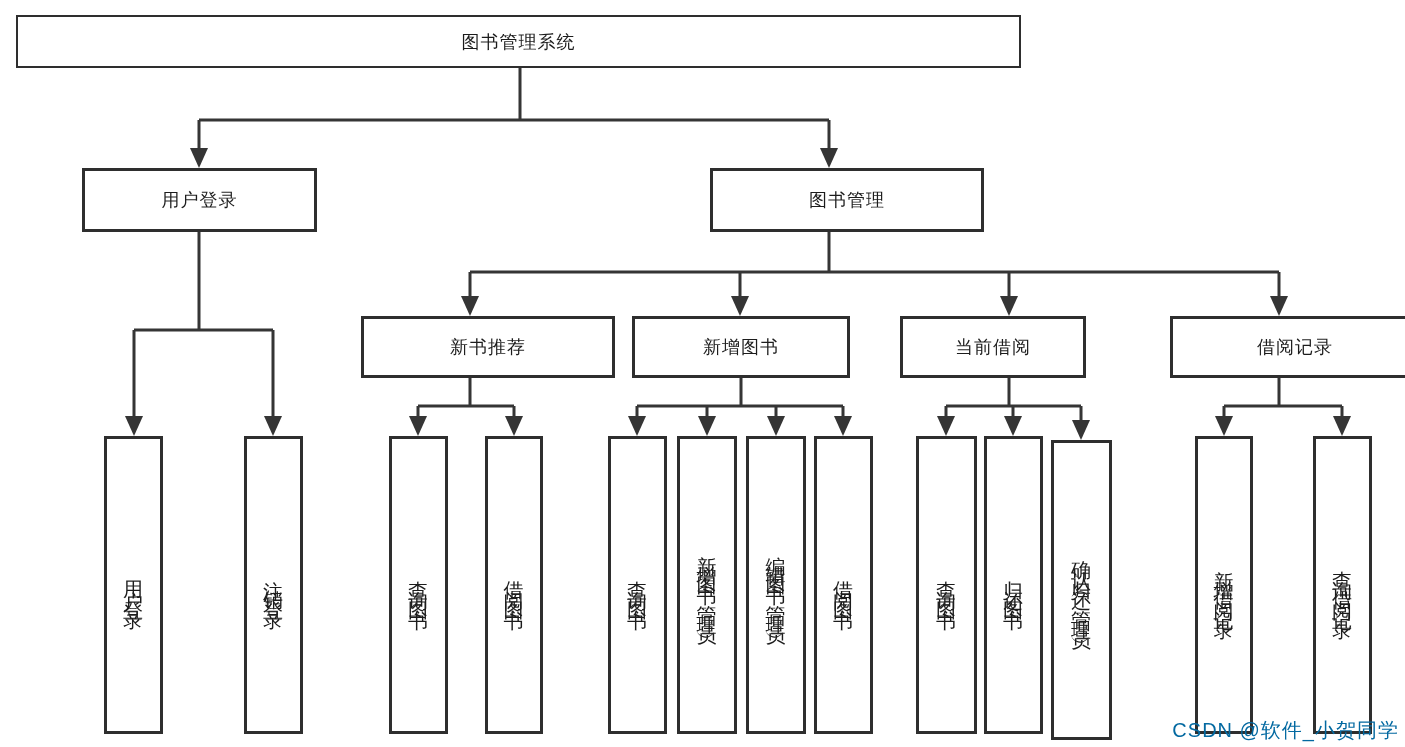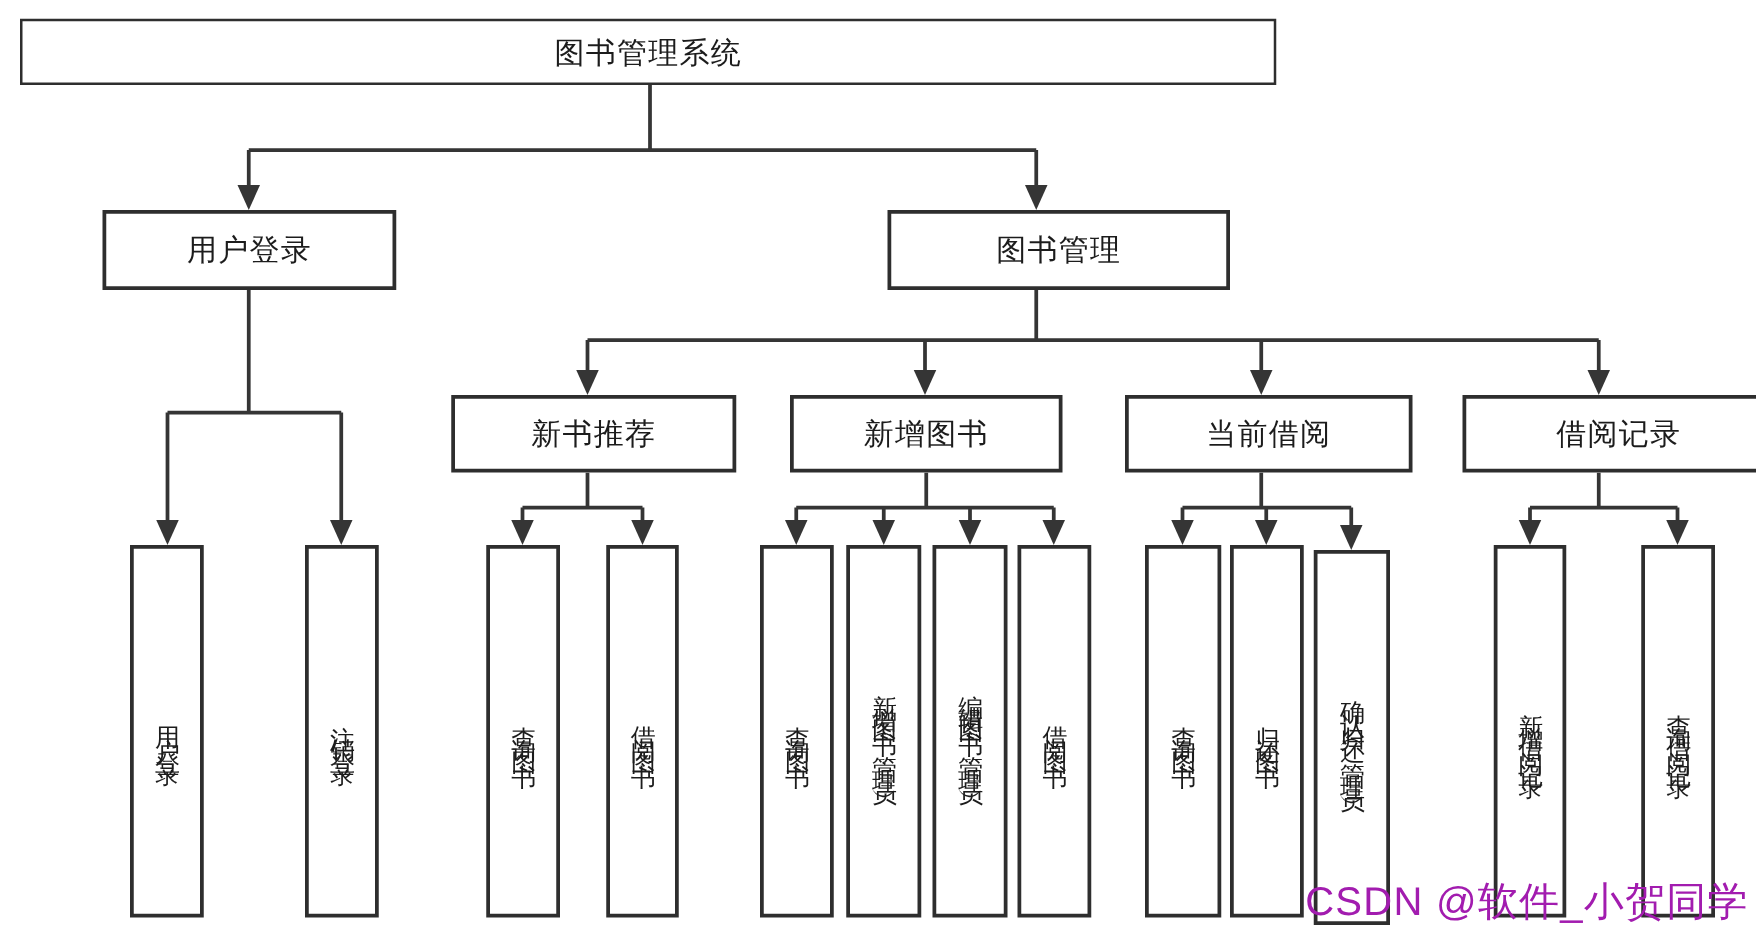--- a/index.html
+++ b/index.html
@@ -17,21 +17,21 @@
     left: 0; top: 0;
     width: 1405px; height: 747px;
   }
   .hbox {
     position: absolute;
     background: #ffffff;
     border: 3px solid #2e2e2e;
     display: flex;
     align-items: center;
     justify-content: center;
-    font-size: 24px;
+    font-size: 18px;
     letter-spacing: 1px;
     box-sizing: border-box;
     z-index: 2;
   }
   .root {
     border-width: 2px;
   }
   .vbox {
     position: absolute;
     background: #ffffff;
@@ -47,22 +47,22 @@
     text-orientation: mixed;
     font-size: 20px;
     letter-spacing: 10px;
     line-height: 1;
     white-space: nowrap;
   }
   .watermark {
     position: absolute;
     right: 6px;
     bottom: 3px;
-    font-size: 32px;
-    color: #a21caf;
+    font-size: 20px;
+    color: #0369a1;
     letter-spacing: 1px;
     z-index: 5;
     white-space: nowrap;
   }
 </style>
 </head>
 <body>
 
 <div id="canvas">
 
@@ -113,27 +113,27 @@
     <span>图书管理系统</span>
   </div>
 
   <div class="hbox" style="left:82px; top:168px; width:235px; height:64px;">
     <span>用户登录</span>
   </div>
   <div class="hbox" style="left:710px; top:168px; width:274px; height:64px;">
     <span>图书管理</span>
   </div>
 
-  <div class="hbox" style="left:361px; top:316px; width:228px; height:62px;">
+  <div class="hbox" style="left:361px; top:316px; width:254px; height:62px;">
     <span>新书推荐</span>
   </div>
   <div class="hbox" style="left:632px; top:316px; width:218px; height:62px;">
     <span>新增图书</span>
   </div>
-  <div class="hbox" style="left:900px; top:316px; width:230px; height:62px;">
+  <div class="hbox" style="left:900px; top:316px; width:186px; height:62px;">
     <span>当前借阅</span>
   </div>
   <div class="hbox" style="left:1170px; top:316px; width:250px; height:62px;">
     <span>借阅记录</span>
   </div>
 
   <div class="vbox" style="left:104px; top:436px; width:59px; height:298px;">
     <span>用户登录</span>
   </div>
   <div class="vbox" style="left:244px; top:436px; width:59px; height:298px;">

